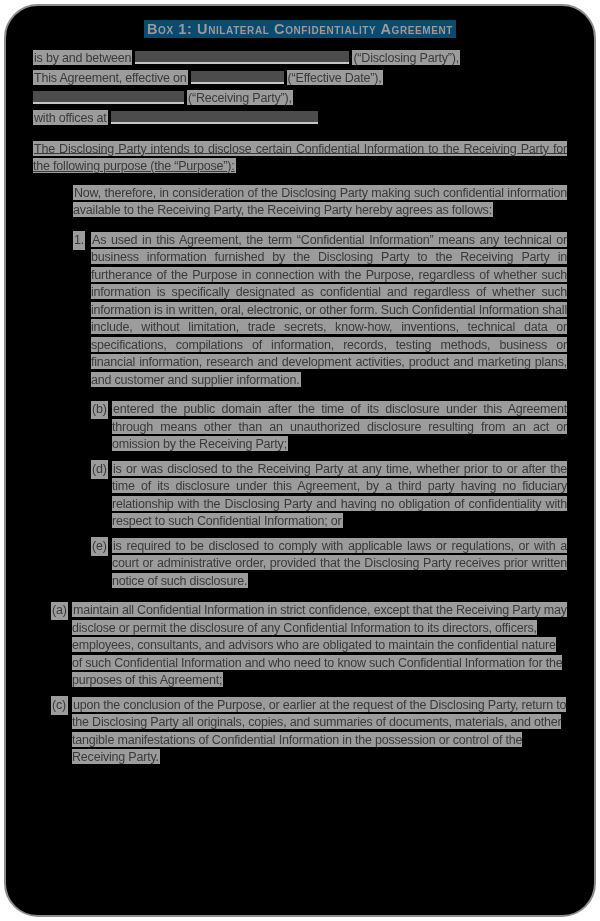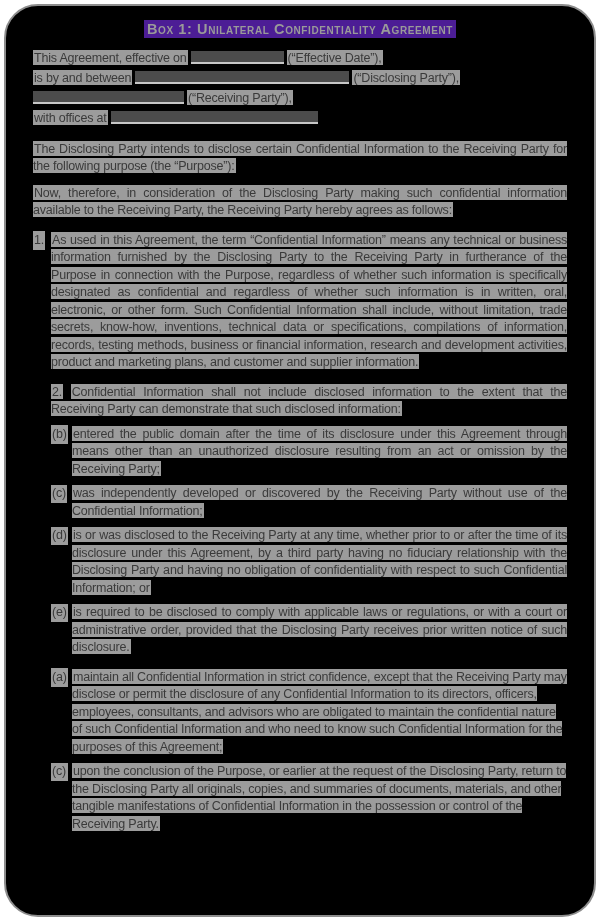--- a/index.html
+++ b/index.html
@@ -13,92 +13,87 @@
     background:#000000;
     border:2px solid #8d8d8d;
     border-radius:34px;
     box-sizing:border-box;
     padding:12px 27px 0 27px;
   }
   .title-row{text-align:center;margin:2px 0 9px 0;}
   .title{
     font-size:14.5px;line-height:18px;font-weight:700;
     font-variant:small-caps;letter-spacing:.6px;
-    color:#9a9a9a;background:#4c1d95;padding:1px 3px;
+    color:#9a9a9a;background:#0c4a6e;padding:1px 3px;
   }
   .bodytext{font-size:12.5px;line-height:17.5px;letter-spacing:-.2px;color:#3a3a3a;}
   .hl{background:#9c9c9c;color:#3a3a3a;padding:.5px 1px;}
   .intro{line-height:20px;margin-bottom:13px;}
   .intro-line{white-space:nowrap;}
   .blank{
     display:inline-block;height:11px;
     background:#4c4c4c;border-bottom:2px solid #c6c6c6;
     vertical-align:-3px;margin:0 3px;
   }
   .blank-effective{width:93px}
   .blank-disclosing{width:214px}
   .blank-off1{width:207px}
   .blank-receiving{width:151px;margin-left:0;}
   .blank-off2{width:207px}
   .para{margin:0 0 9px 0;}
   .justify{text-align:justify;}
-  .mb10{} .mb12{margin-bottom:12px;} .mb7{margin-bottom:7px;}
+  .mb10{text-decoration:underline;} .mb12{margin-bottom:12px;margin-left:40px;} .mb7{margin-bottom:7px;}
   .item{position:relative;padding-left:18px;}
   .item>.num{position:absolute;left:0;top:0;}
   .sub{position:relative;padding-left:21px;}
   .sub>.letter{position:absolute;left:0;top:0;}
 </style>
 </head>
 <body>
 
 <div class="box">
 
   <div class="title-row">
     <span class="title">Box 1: Unilateral Confidentiality Agreement</span>
   </div>
 
   <div class="intro bodytext">
     <div class="intro-line">
-      <span class="hl">This Agreement, effective on</span><span class="blank blank-effective"></span><span class="hl">(“Effective Date”),</span>
+      <span class="hl">is by and between</span><span class="blank blank-disclosing"></span><span class="hl">(“Disclosing Party”),</span>
     </div>
     <div class="intro-line">
-      <span class="hl">is by and between</span><span class="blank blank-disclosing"></span><span class="hl">(“Disclosing Party”),</span>
+      <span class="hl">This Agreement, effective on</span><span class="blank blank-effective"></span><span class="hl">(“Effective Date”),</span>
     </div>
     <div class="intro-line">
       <span class="blank blank-receiving"></span><span class="hl">(“Receiving Party”),</span>
     </div>
     <div class="intro-line">
       <span class="hl">with offices at</span><span class="blank blank-off2"></span>
     </div>
   </div>
 
   <p class="para bodytext justify mb10"><span class="hl">The Disclosing Party intends to disclose certain Confidential Information to the Receiving Party for the following purpose (the “Purpose”):</span></p>
 
   <p class="para bodytext justify mb12"><span class="hl">Now, therefore, in consideration of the Disclosing Party making such confidential information available to the Receiving Party, the Receiving Party hereby agrees as follows:</span></p>
 
   <div class="item bodytext justify mb12">
     <span class="num hl">1.</span>
     <span class="hl">As used in this Agreement, the term “Confidential Information” means any technical or business information furnished by the Disclosing Party to the Receiving Party in furtherance of the Purpose in connection with the Purpose, regardless of whether such information is specifically designated as confidential and regardless of whether such information is in written, oral, electronic, or other form. Such Confidential Information shall include, without limitation, trade secrets, know-how, inventions, technical data or specifications, compilations of information, records, testing methods, business or financial information, research and development activities, product and marketing plans, and customer and supplier information.</span>
   </div>
 
   <div class="item bodytext mb12">
-    <div class="justify mb7">
-      <span class="num hl">2.</span>
-      <span class="hl">Confidential Information shall not include disclosed information to the extent that the Receiving Party can demonstrate that such disclosed information:</span>
-    </div>
     <div class="sub mb7">
       <span class="letter hl">(a)</span>
     </div>
     <div class="sub justify mb7">
       <span class="letter hl">(b)</span>
       <span class="hl">entered the public domain after the time of its disclosure under this Agreement through means other than an unauthorized disclosure resulting from an act or omission by the Receiving Party;</span>
     </div>
     <div class="sub justify mb7">
       <span class="letter hl">(c)</span>
-      <span class="hl">was independently developed or discovered by the Receiving Party without use of the Confidential Information;</span>
     </div>
     <div class="sub justify mb7">
       <span class="letter hl">(d)</span>
       <span class="hl">is or was disclosed to the Receiving Party at any time, whether prior to or after the time of its disclosure under this Agreement, by a third party having no fiduciary relationship with the Disclosing Party and having no obligation of confidentiality with respect to such Confidential Information; or</span>
     </div>
     <div class="sub justify">
       <span class="letter hl">(e)</span>
       <span class="hl">is required to be disclosed to comply with applicable laws or regulations, or with a court or administrative order, provided that the Disclosing Party receives prior written notice of such disclosure.</span>
     </div>
   </div>

